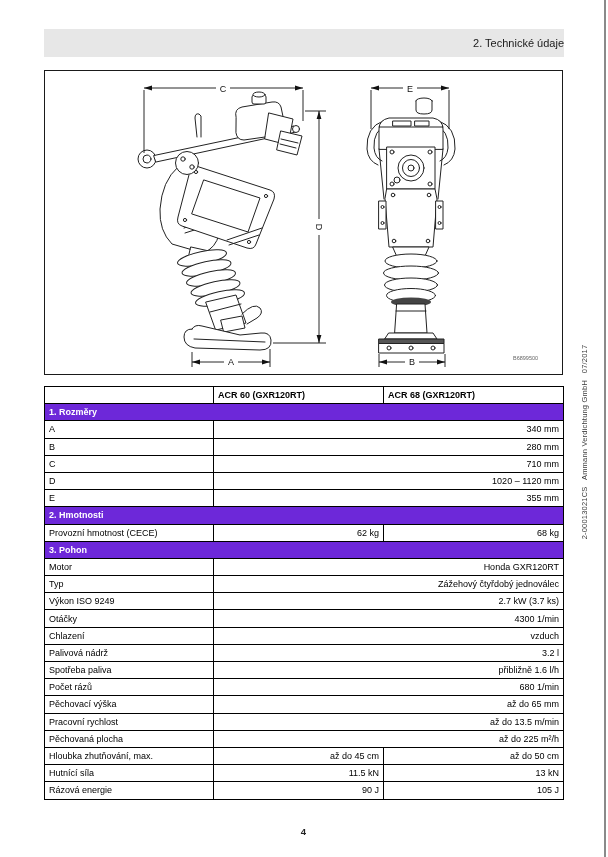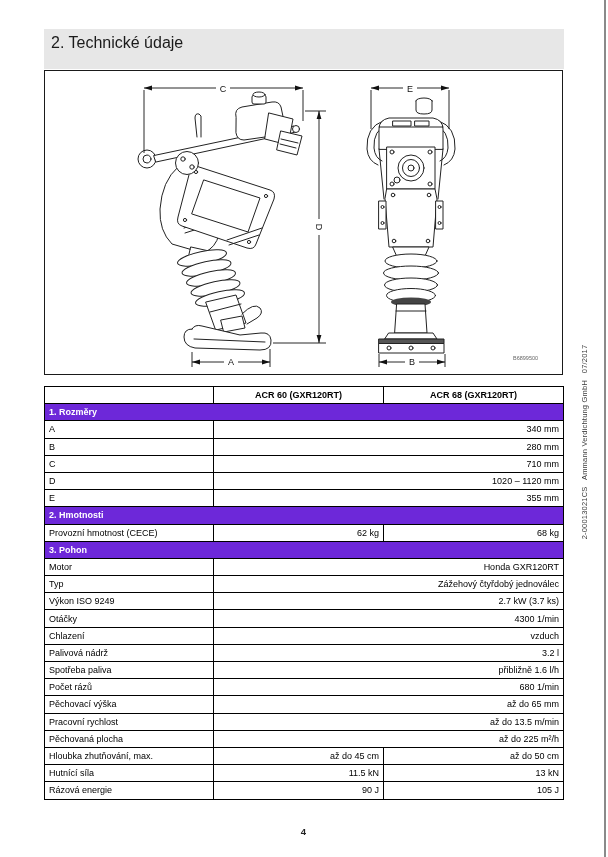--- a/index.html
+++ b/index.html
@@ -2,41 +2,41 @@
 <html><head>
 <meta charset="utf-8">
 <style>
   html,body{margin:0;padding:0;}
   body{
     width:608px;height:857px;position:relative;background:#ffffff;
     font-family:"Liberation Sans", sans-serif;color:#111;overflow:hidden;
   }
   .page-edge{position:absolute;left:604px;top:0;width:2px;height:857px;background:#8a8a8a;}
   .titlebar{
-    position:absolute;left:44px;top:29px;width:520px;height:40px;
+    position:absolute;left:44px;top:29px;width:520px;height:28px;
     background:#e7e7e7;box-sizing:border-box;padding-left:7px;
-    font-size:16px;line-height:28px;color:#1a1a1a;
+    font-size:11px;line-height:28px;color:#1a1a1a;text-align:right;
   }
   .figure-box{
     position:absolute;left:44px;top:70px;width:519px;height:305px;
     border:1.6px solid #1a1a1a;box-sizing:border-box;background:#fff;
   }
   .figure-box svg{display:block;}
   table.spec{
     position:absolute;left:44px;top:386px;width:519px;
     border-collapse:collapse;table-layout:fixed;font-size:9px;color:#000;
   }
   table.spec col.c1{width:169px}
   table.spec col.c2{width:170px}
   table.spec col.c3{width:180px}
   table.spec td{
     border:1px solid #000;height:16.2px;padding:0 4px;
     overflow:hidden;white-space:nowrap;vertical-align:middle;
   }
-  td.hd{font-weight:bold;text-align:center;}
+  td.hd{font-weight:bold;text-align:left;}
   td.sec{background:#6d28d9;color:#fff;font-weight:bold;}
   td.val{text-align:right;}
   .pagenum{
     position:absolute;left:44px;top:826px;width:519px;text-align:center;
     font-size:9.5px;font-weight:bold;color:#222;
   }
   .margin-note{
     position:absolute;left:584px;top:442px;
     transform:translate(-50%,-50%) rotate(-90deg);
     font-size:7.5px;letter-spacing:.2px;color:#3a3a3a;white-space:pre;

